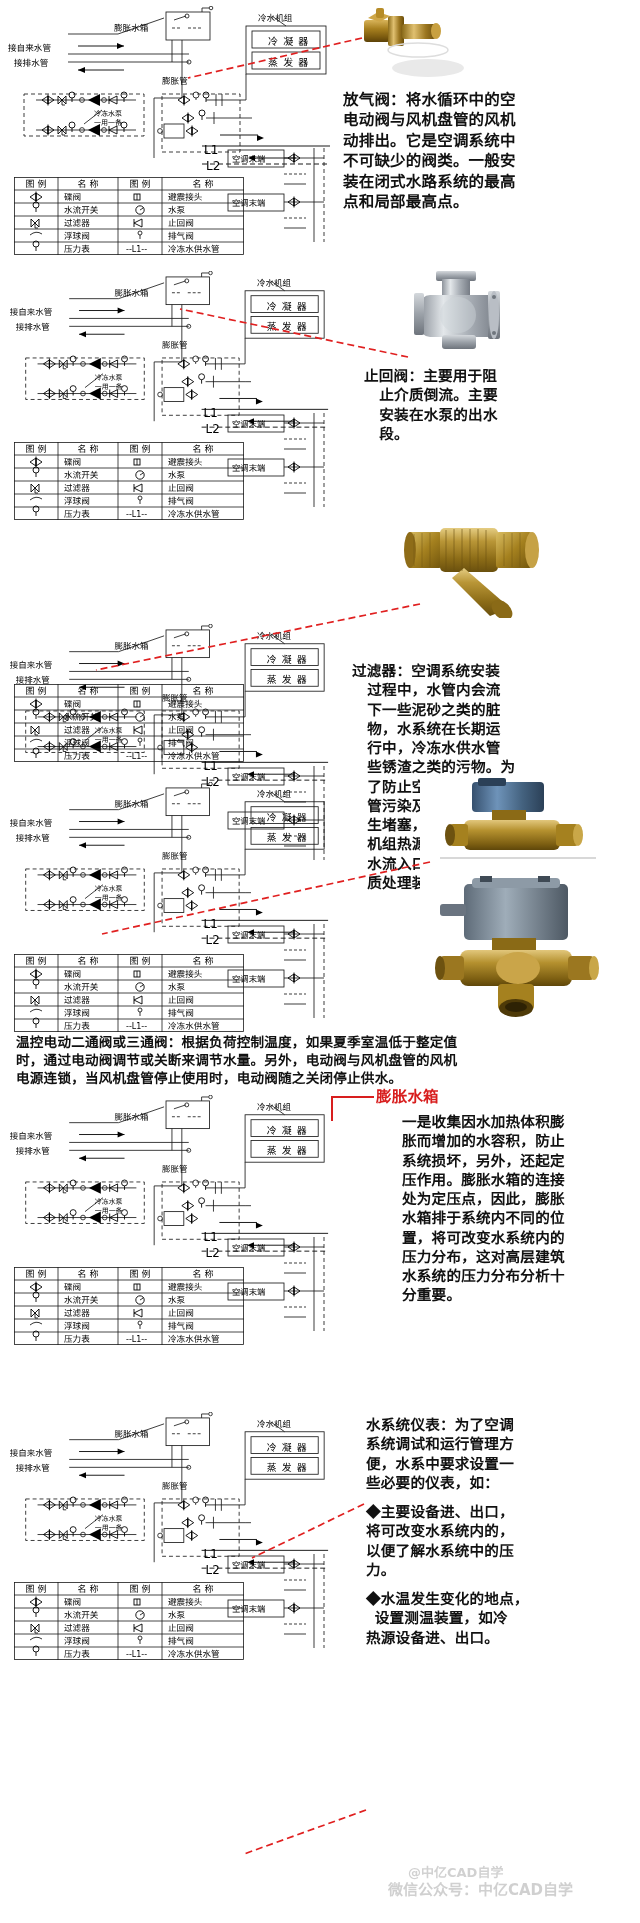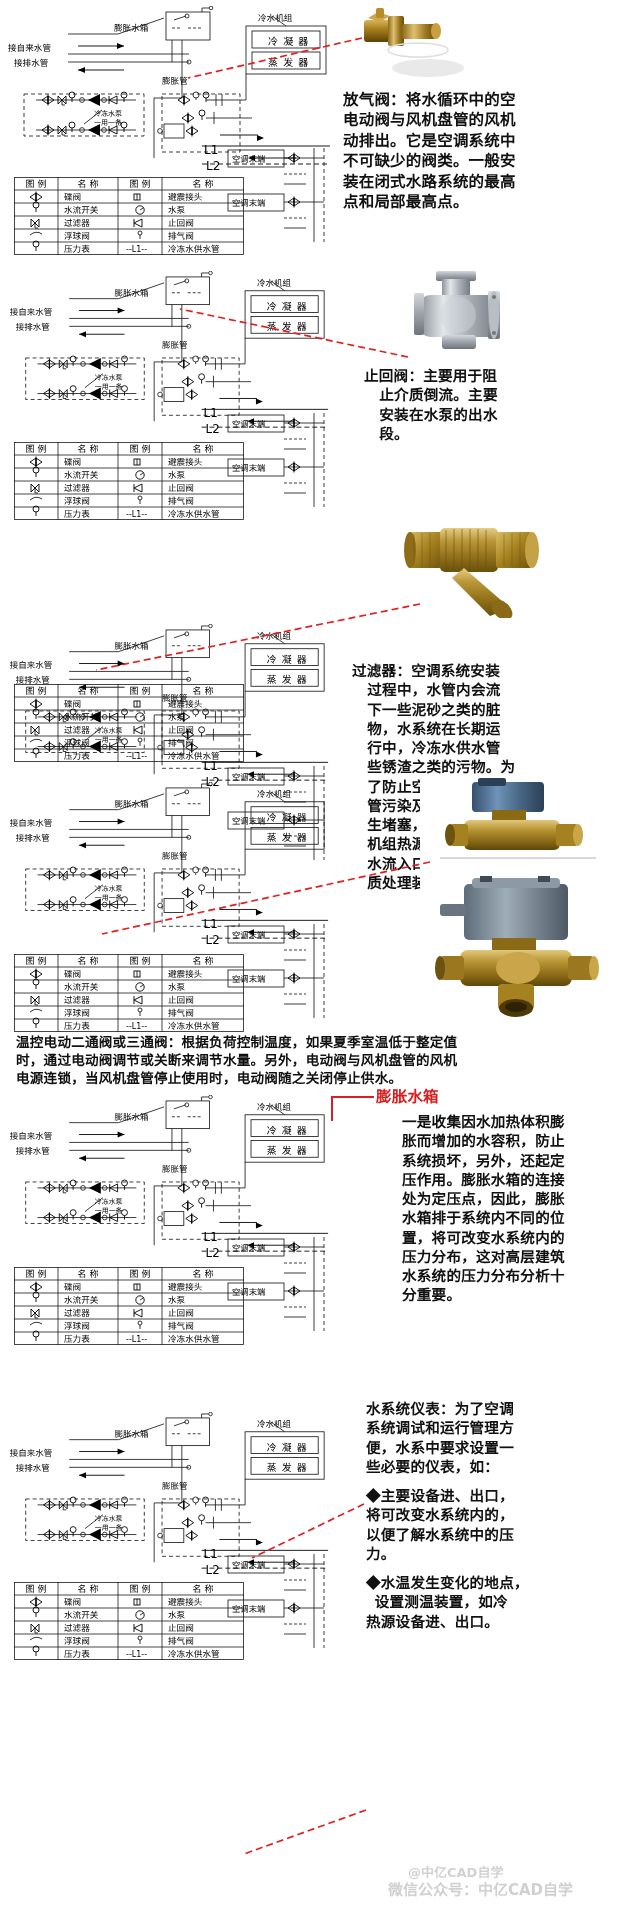--- a/index.html
+++ b/index.html
@@ -1466,21 +1466,21 @@
       <text x="112" y="75" font-size="8" fill="#000">--L1--</text>
     </svg>
 
     <svg class="leader" style="left:248px;top:110px;width:120px;height:60px;">
       <line x1="116" y1="2" x2="4" y2="56" stroke="#e02020" stroke-width="1.7" stroke-dasharray="7 4"></line>
     </svg>
     <svg class="leader" style="left:240px;top:416px;width:130px;height:50px;">
       <line x1="126" y1="2" x2="4" y2="46" stroke="#e02020" stroke-width="1.7" stroke-dasharray="7 4"></line>
     </svg>
 
-    <div class="textblock t-15" style="left:366px;top:8px;width:270px;">
+    <div class="textblock t-15" style="left:366px;top:24px;width:270px;">
       <div>水系统仪表：为了空调</div>
       <div>系统调试和运行管理方</div>
       <div>便，水系中要求设置一</div>
       <div>些必要的仪表，如：</div>
       <div style="height:10px"></div>
       <div>◆主要设备进、出口，</div>
       <div>将可改变水系统内的，</div>
       <div>以便了解水系统中的压</div>
       <div>力。</div>
       <div style="height:10px"></div>

